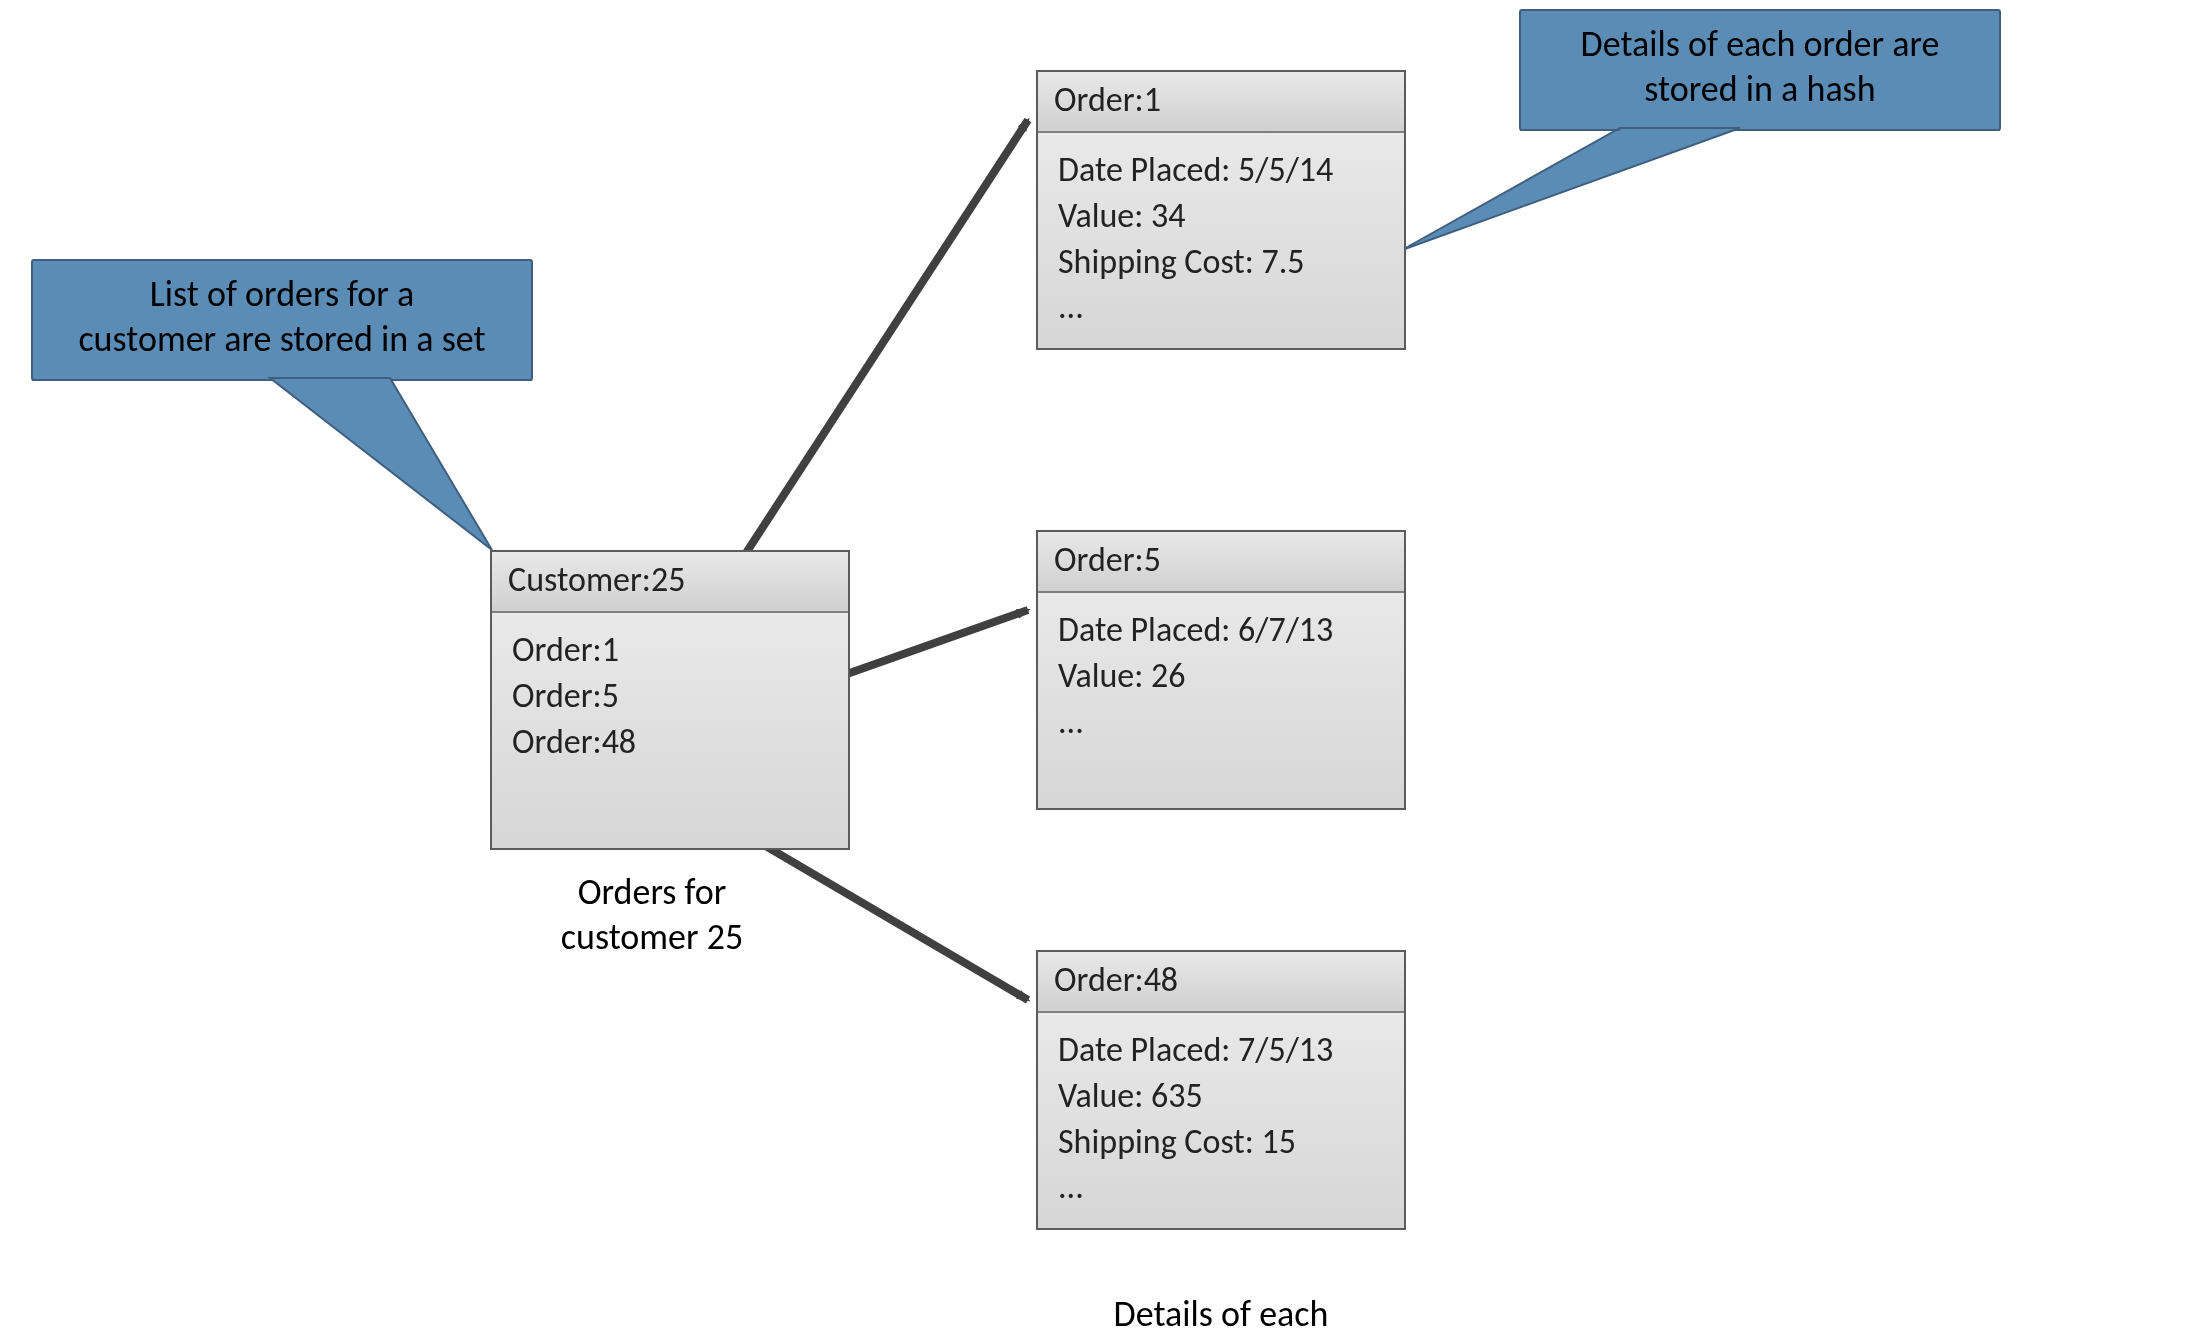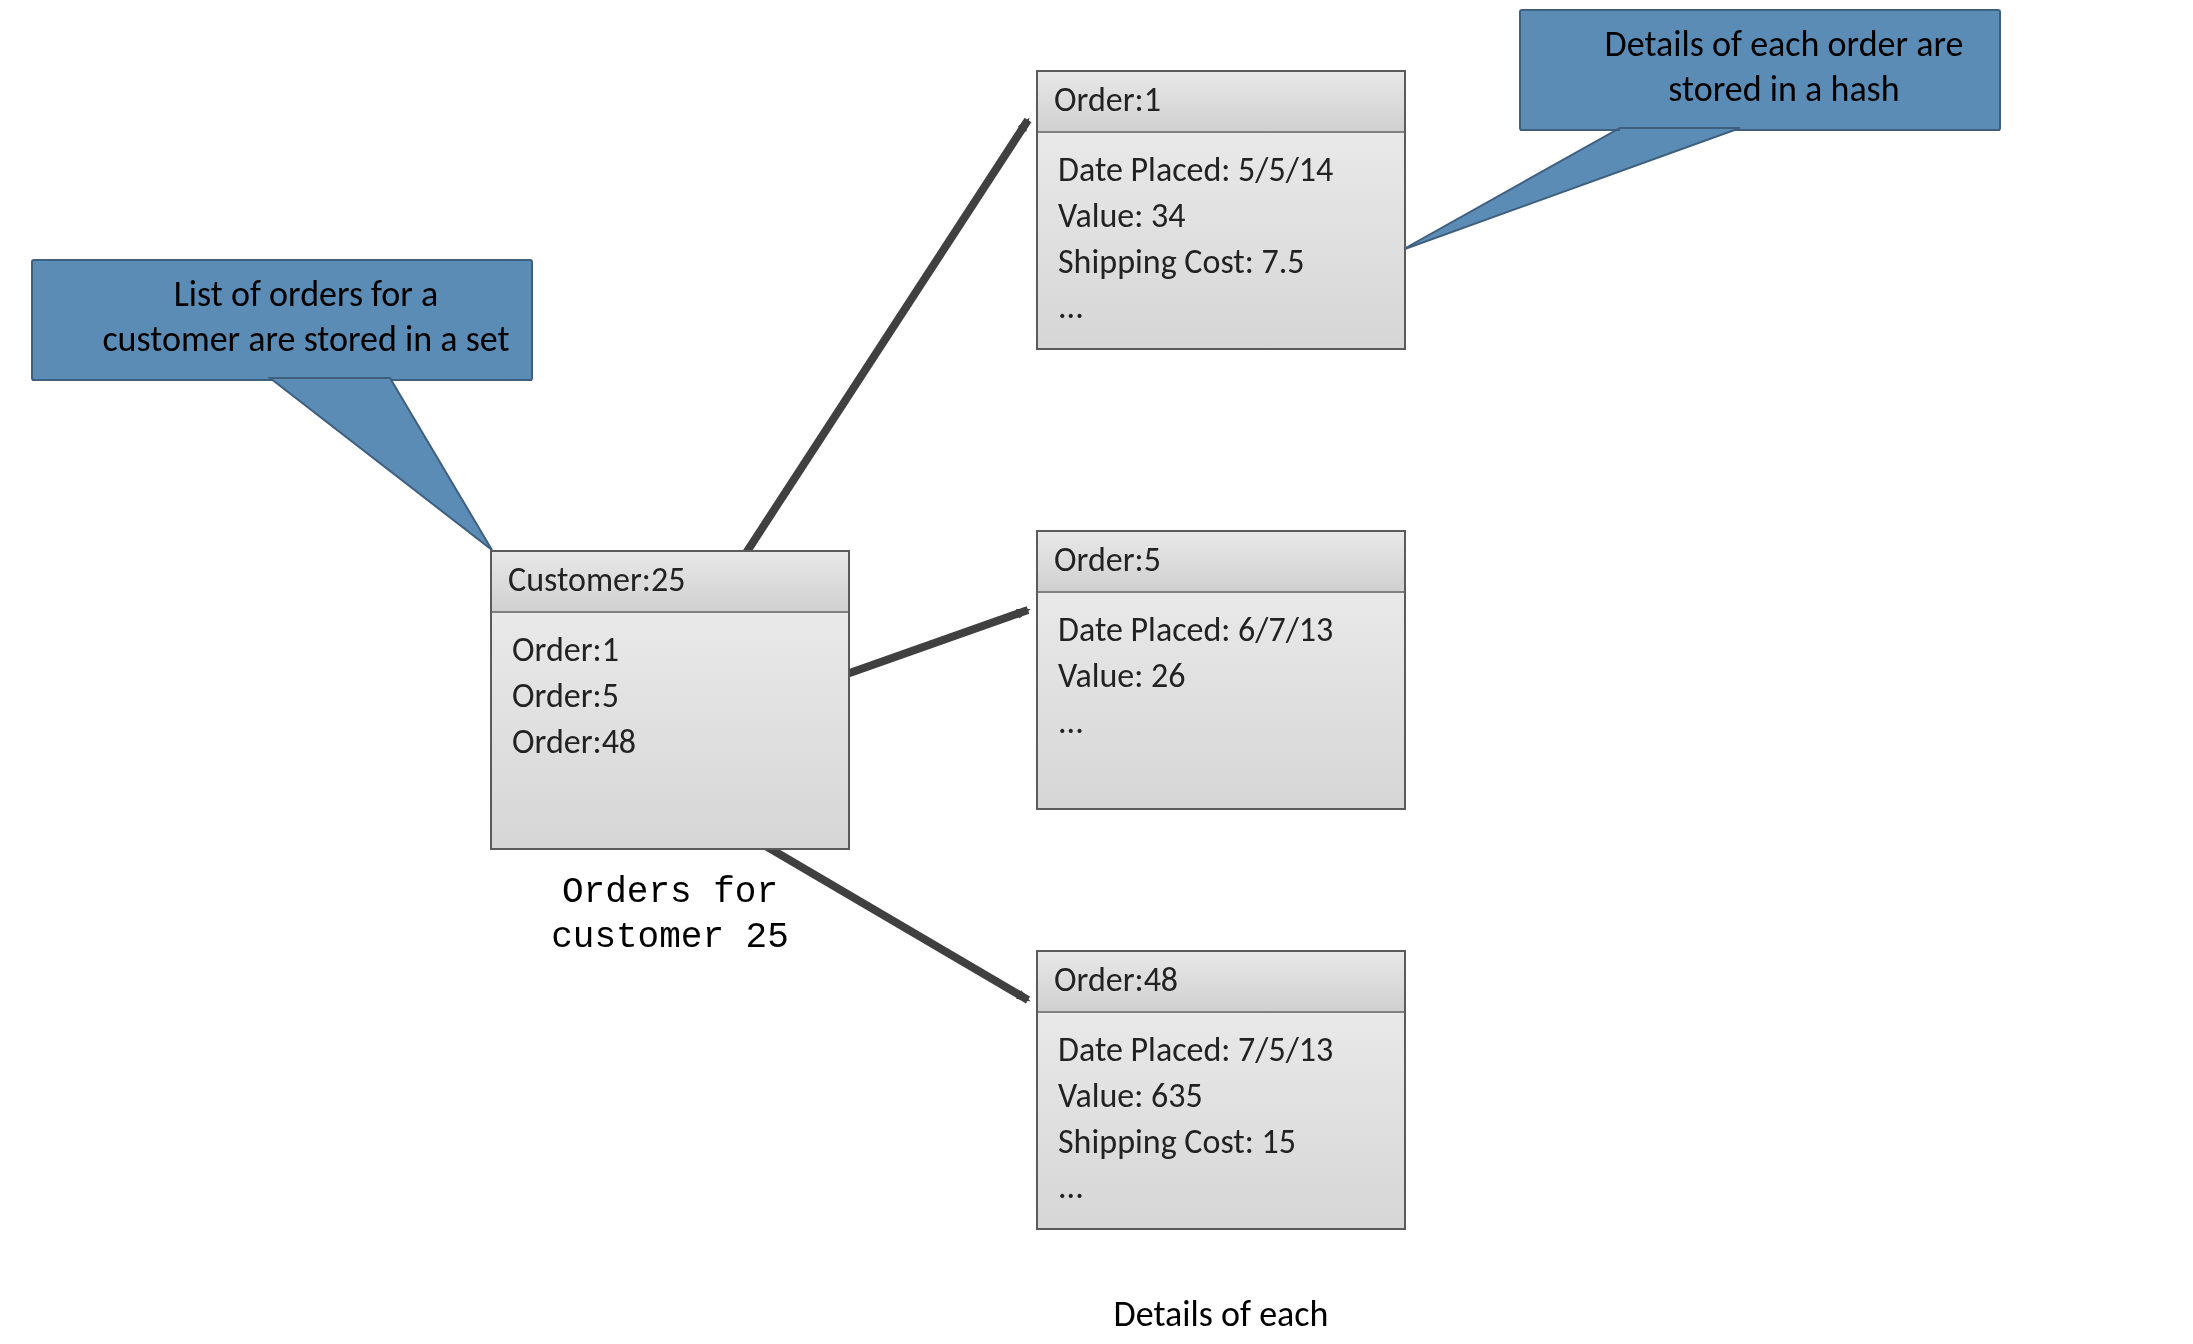--- a/index.html
+++ b/index.html
@@ -51,21 +51,20 @@
     text-align: center;
     color: #000;
   }
   .callout-text {
     position: absolute;
     font-size: 36px;
     line-height: 1.25;
     text-align: center;
     color: #000;
     z-index: 20;
-    padding-left: 24px;
   }
   .callout-rect {
     fill: #5b8cb6;
     stroke: #3f5f7f;
     stroke-width: 2;
   }
   .callout-tail {
     fill: #5b8cb6;
     stroke: #3f5f7f;
     stroke-width: 2;
@@ -120,21 +119,21 @@
   </div>
 
   <div class="box" style="left:490px; top:550px; width:360px; height:300px;">
     <div class="header">Customer:25</div>
     <div class="body">
       <div>Order:1</div>
       <div>Order:5</div>
       <div>Order:48</div>
     </div>
   </div>
-  <div class="caption" style="left:490px; top:870px; width:360px;font-family:Liberation Mono, monospace;">
+  <div class="caption" style="left:472px; top:870px; width:360px;">
     <span>Orders for</span><br>
     <span>customer 25</span>
   </div>
 
   <div class="box" style="left:1036px; top:70px; width:370px; height:280px;">
     <div class="header">Order:1</div>
     <div class="body">
       <div>Date Placed: 5/5/14</div>
       <div>Value: 34</div>
       <div>Shipping Cost: 7.5</div>

